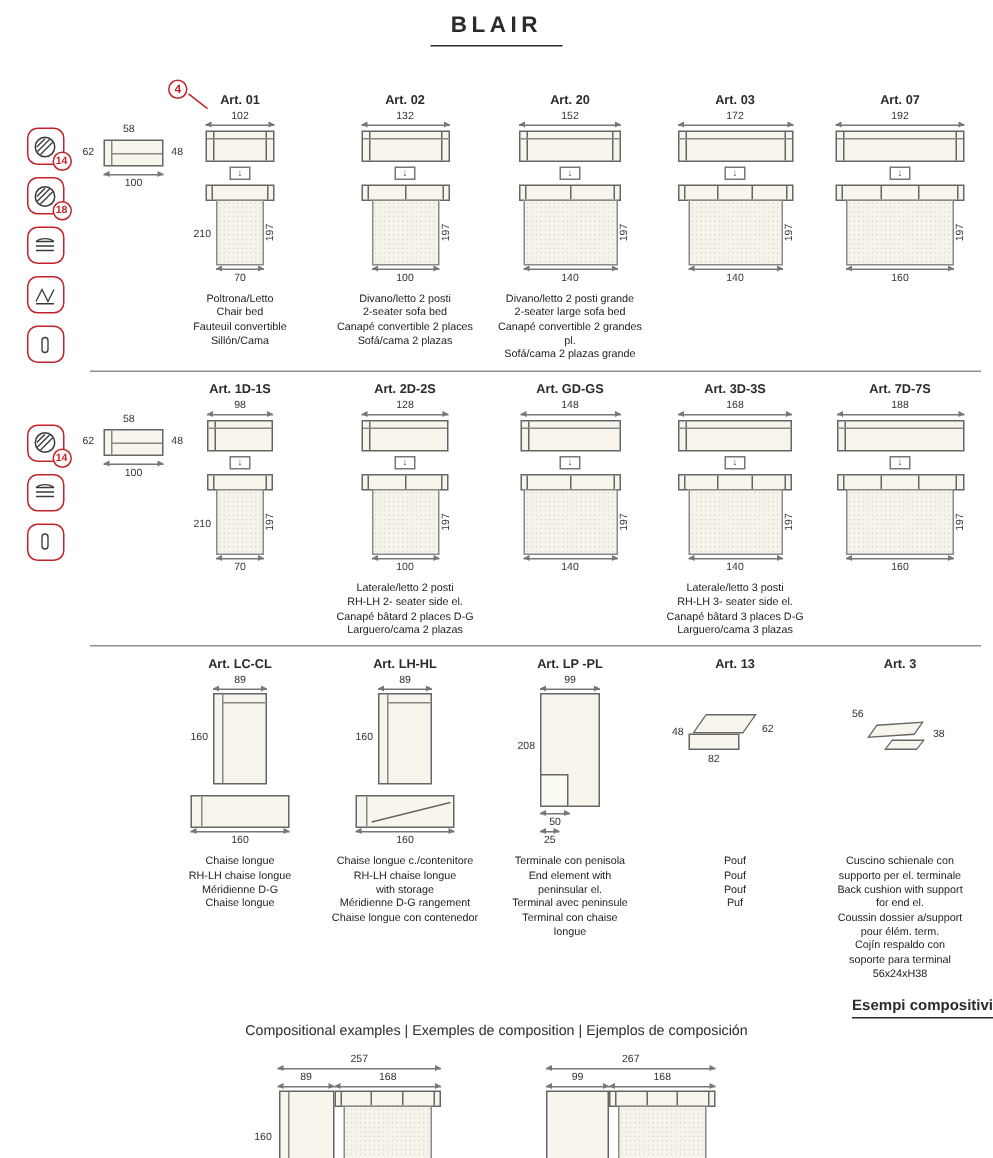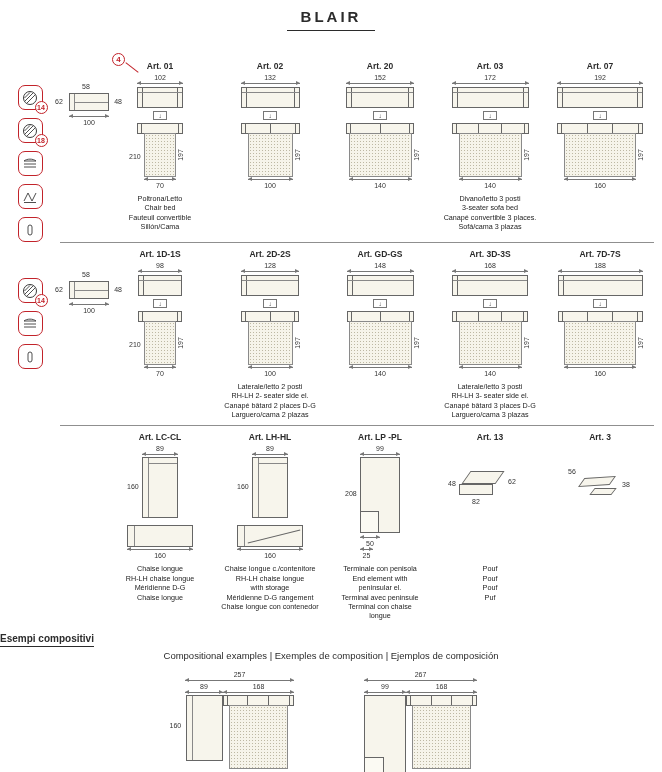--- a/index.html
+++ b/index.html
@@ -112,21 +112,21 @@
   .cushwrap { position: relative; width: 80px; height: 44px; margin-top: 26px; }
   .cushA { position: absolute; left: 22px; top: 6px; width: 30px; height: 9px;
     border: 1px solid #666; background: #f7f5ec; transform: skewX(-38deg) rotate(-4deg); }
   .cushB { position: absolute; left: 32px; top: 17px; width: 22px; height: 7px;
     border: 1px solid #666; background: #f7f5ec; transform: skewX(-38deg); }
   .c56 { position: absolute; left: 8px; top: -3px; }
   .c38 { position: absolute; left: 62px; top: 10px; }
 
   
   .examples { margin-top: 6px; }
-  .ex-title { text-align: left; font-size: 10px; font-weight: bold; }
+  .ex-title { text-align: right; font-size: 10px; font-weight: bold; }
   .ex-title span { border-bottom: 1px solid #2b2b2b; padding-bottom: 2px; }
   .ex-sub { text-align: center; font-size: 9.5px; margin: 6px 0 10px; }
   .comps { display: flex; justify-content: center; gap: 70px; }
   .comp { display: flex; flex-direction: column; align-items: center; }
   .subdims { display: flex; }
   .cbody { display: flex; align-items: flex-start; }
   .cleft { position: relative; display: flex; flex-direction: column; align-items: flex-start; }
   .comp-chaise { width: 37px; height: 66px; border: 1px solid #666; background: #f7f5ec; position: relative; }
   .comp-chaise::before { content: ""; position: absolute; left: 5px; top: 0; bottom: 0; border-left: 1px solid #888; }
   .comp-pen { width: 42px; height: 84px; border: 1px solid #666; background: #f7f5ec; position: relative; }
@@ -248,20 +248,24 @@
                 <i class="a"></i>
               </div>
             <div class="matt" style="width:45px;height:44px">
               <span class="dim-len num">197</span>
             </div>
             <div class="dim-h" style="width:45px">
                 <i class="dimline"></i>
                 <span class="num">100</span>
               </div>
           </div>
+          <div class="desc">Divano/letto 2 posti
+2-seater sofa bed
+Canapé convertible 2 places
+Sofá/cama 2 plazas</div>
         </div>
 
         <div class="cell">
           <div class="code">Art. 20</div>
           <div class="dim-h" style="width:68px">
               <span class="num">152</span>
               <i class="dimline"></i>
             </div>
           <div class="sofa" style="width:68px">
               <i class="arm l"></i>
@@ -277,20 +281,24 @@
                 <i class="a"></i>
               </div>
             <div class="matt" style="width:63px;height:44px">
               <span class="dim-len num">197</span>
             </div>
             <div class="dim-h" style="width:63px">
                 <i class="dimline"></i>
                 <span class="num">140</span>
               </div>
           </div>
+          <div class="desc">Divano/letto 2 posti grande
+2-seater large sofa bed
+Canapé convertible 2 grandes pl.
+Sofá/cama 2 plazas grande</div>
         </div>
 
         <div class="cell">
           <div class="code">Art. 03</div>
           <div class="dim-h" style="width:77px">
               <span class="num">172</span>
               <i class="dimline"></i>
             </div>
           <div class="sofa" style="width:77px">
               <i class="arm l"></i>
@@ -307,24 +315,20 @@
                 <i class="a"></i>
               </div>
             <div class="matt" style="width:63px;height:44px">
               <span class="dim-len num">197</span>
             </div>
             <div class="dim-h" style="width:63px">
                 <i class="dimline"></i>
                 <span class="num">140</span>
               </div>
           </div>
-          <div class="desc">Divano/letto 3 posti
-3-seater sofa bed
-Canapé convertible 3 places.
-Sofá/cama 3 plazas</div>
         </div>
 
         <div class="cell">
           <div class="code">Art. 07</div>
           <div class="dim-h" style="width:86px">
               <span class="num">192</span>
               <i class="dimline"></i>
             </div>
           <div class="sofa" style="width:86px">
               <i class="arm l"></i>
@@ -642,20 +646,29 @@
         <div class="cell">
           <div class="code">Art. 3</div>
           <div class="draw3">
             <div class="cushwrap">
               <i class="cushA"></i>
               <i class="cushB"></i>
               <span class="num c56">56</span>
               <span class="num c38">38</span>
             </div>
           </div>
+          <div class="desc">Cuscino schienale con
+supporto per el. terminale
+Back cushion with support
+for end el.
+Coussin dossier a/support
+pour élém. term.
+Cojín respaldo con
+soporte para terminal
+56x24xH38</div>
         </div>
       </div>
     </div>
   </div>
 
   <div class="examples">
     <div class="ex-title"><span>Esempi compositivi</span></div>
     <div class="ex-sub">Compositional examples | Exemples de composition | Ejemplos de composición</div>
     <div class="comps">
 

